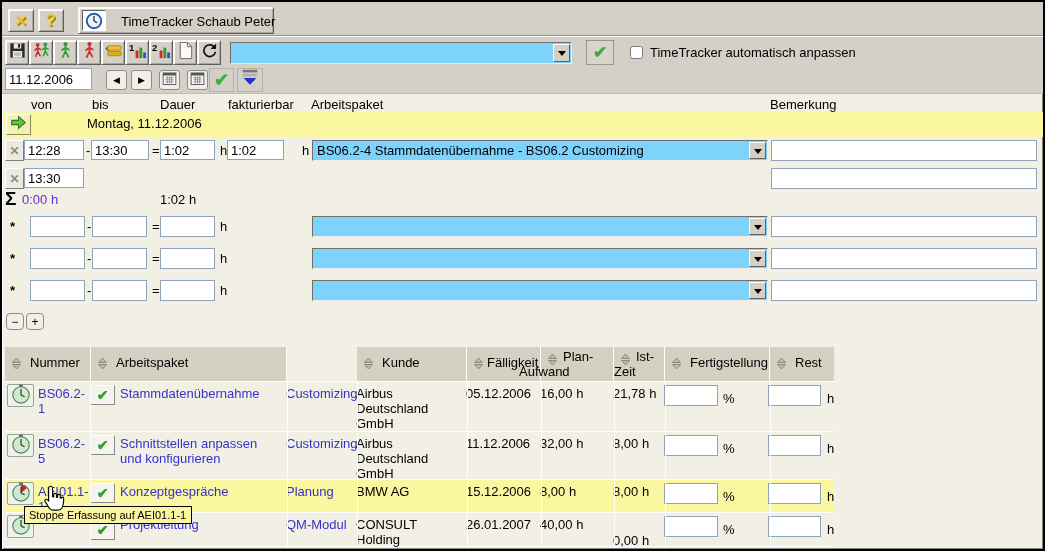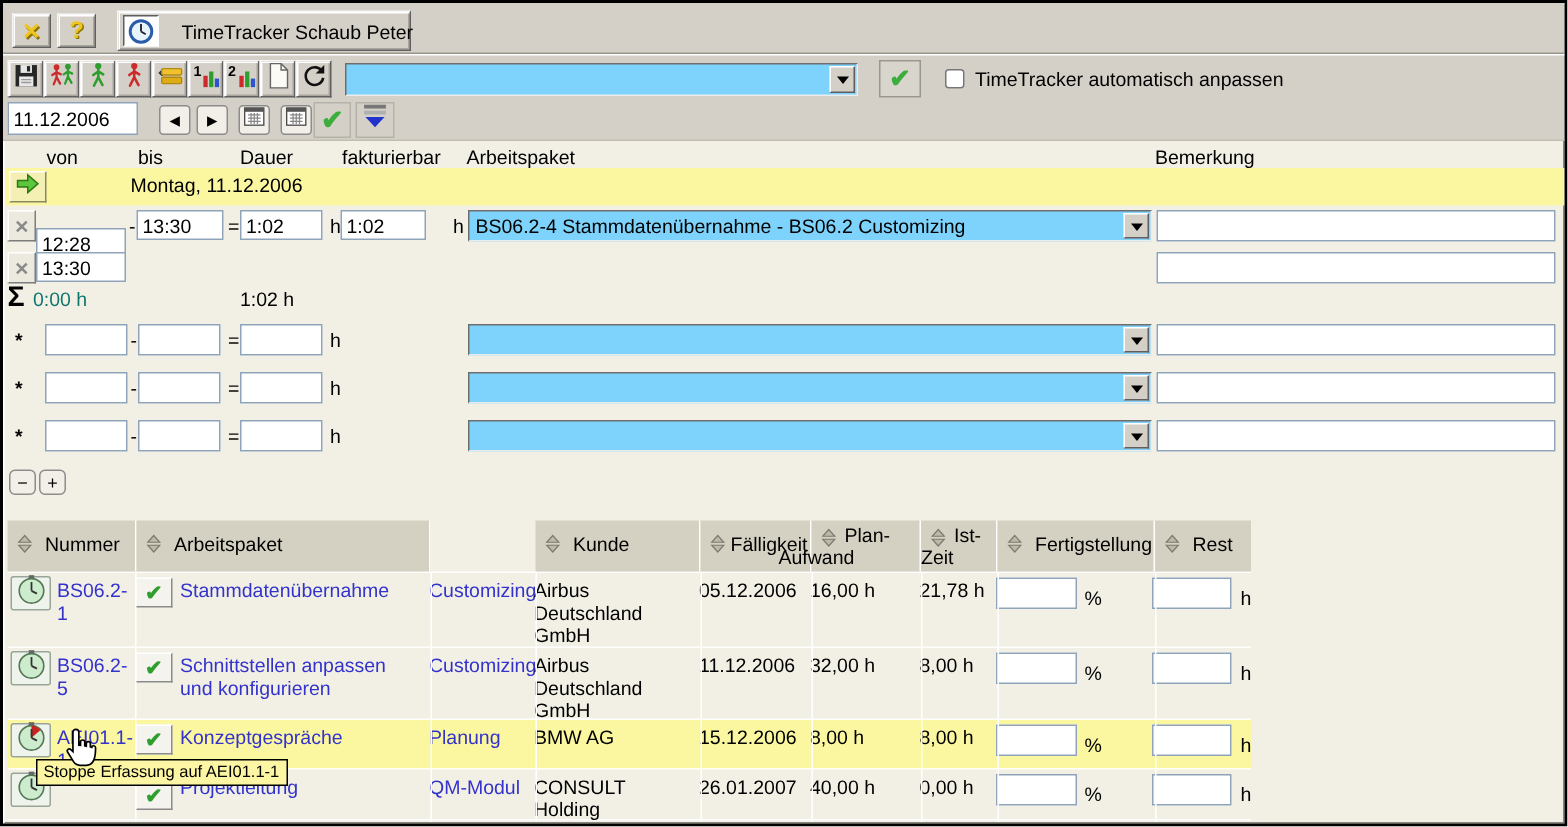--- a/index.html
+++ b/index.html
@@ -21,21 +21,21 @@
        font:13px "Liberation Sans",sans-serif;padding:0 3px}
   .cmb{position:absolute;background:#7dd3fc;border:1px solid;border-color:#6e6e6e #ececec #ececec #6e6e6e}
   .cmb .t{position:absolute;left:4px;top:2px;right:20px;font-size:13px;white-space:nowrap;overflow:hidden}
   .cmb .a{position:absolute;top:1px;right:1px;bottom:1px;width:17px;background:#d4d0c8;
           border:1px solid;border-color:#fff #5f5f5f #5f5f5f #fff;
           display:flex;align-items:center;justify-content:center}
   .tri{width:0;height:0;border:4px solid transparent;border-top:5px solid #000;margin-top:5px}
   .lbl{position:absolute;font-size:13px;color:#000;white-space:nowrap}
   .gold{color:#f0c41e;font-weight:bold;text-shadow:1px 1px 0 #8a7400}
   .link{color:#3333cc}
-  .grn{color:#0f766e}
+  .grn{color:#6d28d9}
   .hband{position:absolute;left:3px;top:345px;width:829px;height:35px;border-bottom:1px solid #fff}
   .hcell{position:absolute;top:0;height:34px;background:#d5d1c2;border-right:1px solid #fff}
   .hlbl{position:absolute;left:25px;top:8px;font-size:13px;white-space:nowrap}
   .hlbl2{position:absolute;left:25px;top:2px;font-size:13px;line-height:15px;white-space:nowrap}
   .sort{position:absolute;left:6px;top:9px}
   .trow{position:absolute;left:3px;width:829px;border-bottom:1px solid #fff}
   .csep{position:absolute;top:380px;height:166px;width:1px;background:#fff}
   .swbtn{position:absolute;left:2px;top:2px;width:27px;height:23px;background:#eef4ec;
          border:1px solid #9aa59a;border-radius:2px;display:flex;align-items:center;justify-content:center}
   .ckbtn{position:absolute;left:85px;top:3px;width:25px;height:20px;background:#f4f3ed;
@@ -207,21 +207,21 @@
   <div class="abs" style="left:4px;top:112px;width:25px;height:21px;background:#f4efb2;border:1px solid;border-color:#fff #8a8a5a #8a8a5a #fff;display:flex;align-items:center;justify-content:center">
     <span><svg width="19" height="17" viewBox="0 0 22 20">
           <path d="M3 7.5 H11 V3 L19 10 L11 17 V12.5 H3 Z" fill="#5cc63c" stroke="#2c7a14" stroke-width="1.2"></path>
         </svg></span>
   </div>
   <span class="lbl" style="left:85px;top:114px">Montag, 11.12.2006</span>
 
   <div class="abs btnx" style="left:3px;top:138px;width:19px;height:21px;color:#8a8a8a;font-weight:bold;font-size:12px">
     <span>✕</span>
   </div>
-  <input class="inp" style="left: 22px; top: 138px; width: 60px; height: 20px; margin-top: 12px;" value="12:28">
+  <input class="inp" style="left: 22px; top: 138px; width: 60px; height: 20px;" value="12:28">
   <span class="lbl" style="left:84px;top:141px">-</span>
   <input class="inp" style="left: 89px; top: 138px; width: 58px; height: 20px;" value="13:30">
   <span class="lbl" style="left:150px;top:141px">=</span>
   <input class="inp" style="left: 158px; top: 138px; width: 55px; height: 20px;" value="1:02">
   <span class="lbl" style="left:218px;top:141px">h</span>
   <input class="inp" style="left: 225px; top: 138px; width: 57px; height: 20px;" value="1:02">
   <span class="lbl" style="left:300px;top:141px">h</span>
   <div class="cmb" style="left:310px;top:138px;width:456px;height:21px">
     <span class="t">BS06.2-4 Stammdatenübernahme - BS06.2 Customizing</span>
     <span class="a">
@@ -438,21 +438,21 @@
     </div>
     <div class="cell link" style="left:33px;top:4px;width:50px"></div>
     <div class="ckbtn" style="top:7px">
         <span>✔</span>
       </div>
     <div class="cell link" style="left:115px;top:4px;width:162px">Projektleitung</div>
     <div class="cell link" style="left:281px;top:4px;white-space:nowrap">QM-Modul</div>
     <div class="cell" style="left:351px;top:4px;width:100px">CONSULT Holding</div>
     <div class="cell" style="left:461px;top:4px">26.01.2007</div>
     <div class="cell" style="left:535px;top:4px">40,00 h</div>
-    <div class="cell" style="left:608px;top:4px">0,00 h</div>
+    <div class="cell" style="left:608px;top:20px">0,00 h</div>
     <input class="inp" style="left: 659px; top: 3px; width: 54px; height: 21px;" value="">
     <span class="cell" style="left:718px;top:9px">%</span>
     <input class="inp" style="left: 763px; top: 3px; width: 53px; height: 21px;" value="">
     <span class="cell" style="left:822px;top:9px">h</span>
   </div>
 
   <div class="csep" style="left:88px"></div>
   <div class="csep" style="left:285px"></div>
   <div class="csep" style="left:355px"></div>
   <div class="csep" style="left:465px"></div>

